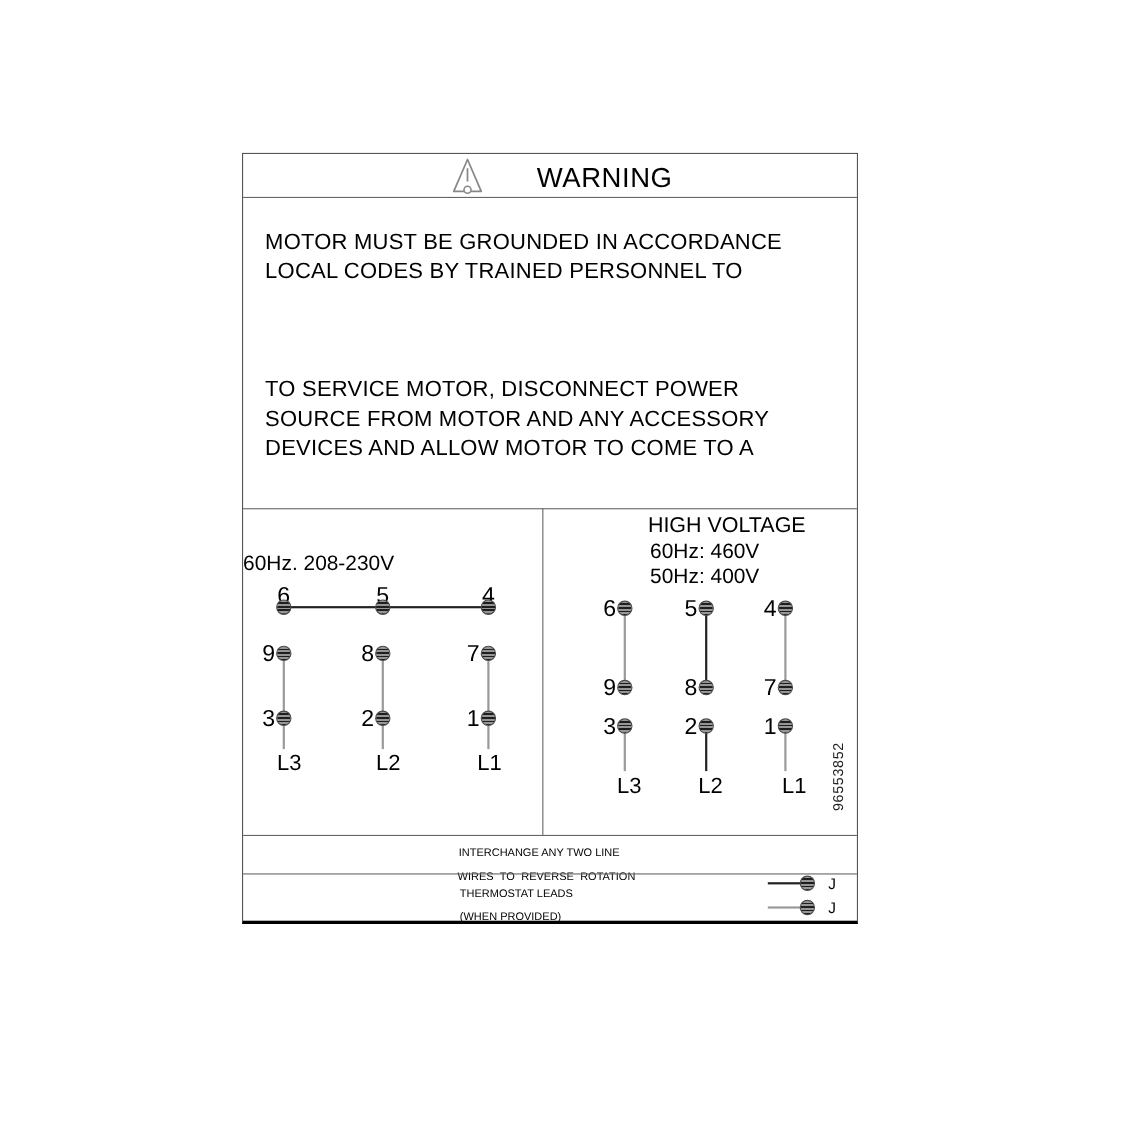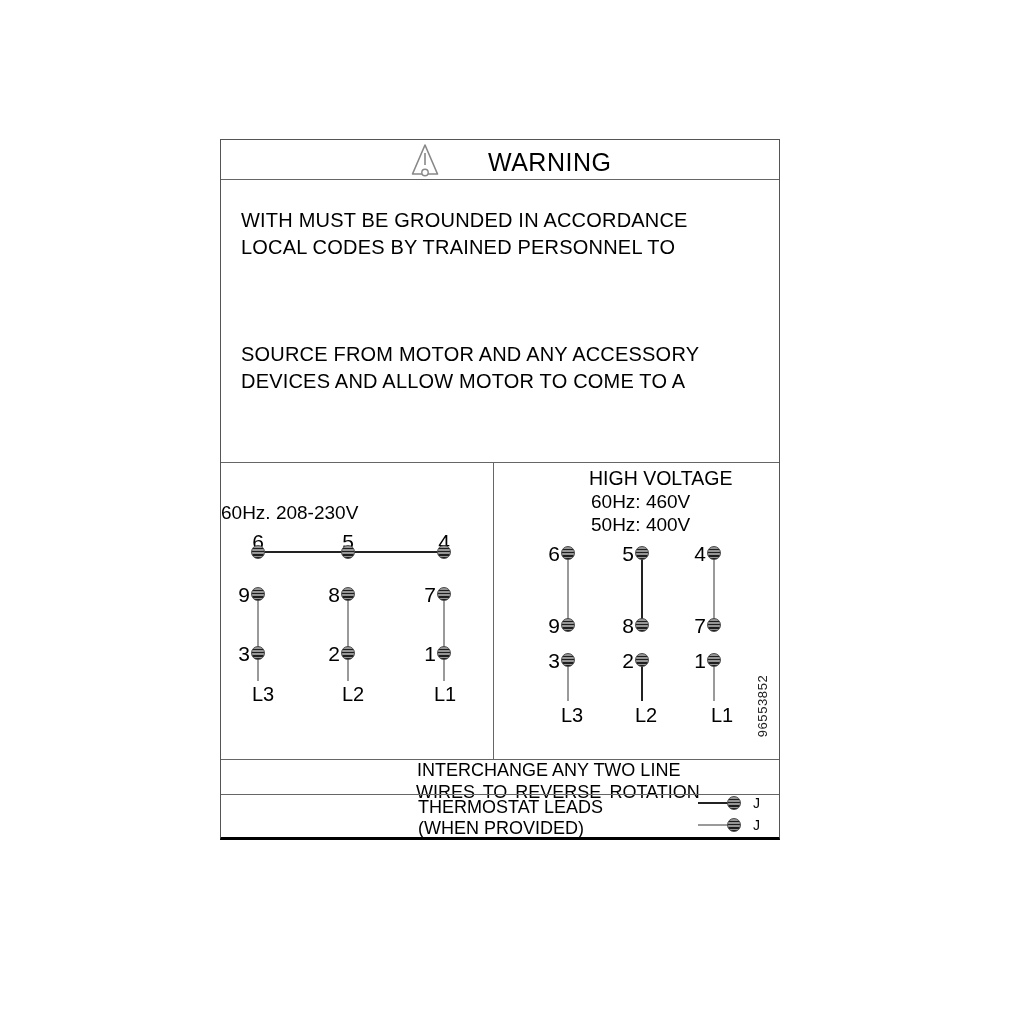--- a/index.html
+++ b/index.html
@@ -15,21 +15,21 @@
   .sec-sub{font-size:19px;white-space:nowrap;}
   .tnum{font-size:21px;line-height:1;white-space:nowrap;}
   .tnum-left{width:22px;text-align:right;}
   .tnum-top{width:30px;text-align:center;}
   .llabel{font-size:20px;width:40px;text-align:center;white-space:nowrap;}
   .term{width:14px;height:14px;border-radius:50%;box-sizing:border-box;border:1px solid #4a4a4a;
     background:repeating-linear-gradient(180deg,#969696 0 1.6px,#1e1e1e 1.6px 3.2px);}
   .wire{position:absolute;}
   .wire.gray{background:#9a9a9a;}
   .wire.dark{background:#222;}
-  .foot-text{font-size:18px;white-space:nowrap;}
+  .foot-text{font-size:10px;white-space:nowrap;margin-top:10px;}
   .foot-text.spread{word-spacing:3px;}
   .partnum{font-size:13px;letter-spacing:.6px;color:#222;transform:translate(-50%,-50%) rotate(-90deg);white-space:nowrap;}
   .jlabel{font-size:14px;}
 </style>
 </head>
 <body>
 
 <div id="canvas">
   <div id="label">
 
@@ -37,24 +37,25 @@
       <svg width="28" height="34" viewBox="0 0 28 34">
         <path d="M14 2 L26.5 31 L1.5 31 Z" fill="#fff" stroke="#888" stroke-width="1.6" stroke-linejoin="round"></path>
         <line x1="14" y1="10" x2="14" y2="22" stroke="#888" stroke-width="1.6"></line>
         <circle cx="14" cy="29.5" r="3.2" fill="#fff" stroke="#888" stroke-width="1.4"></circle>
       </svg>
     </div>
     <div class="abs warning-title" style="left:267px;top:8px;">WARNING</div>
     <div class="rule" style="left:0;top:39px;width:558px;height:1px;"></div>
 
     <div class="abs" style="left:20px;top:67px;">
-      <div class="body-line">WITH MUST BE GROUNDED IN ACCORDANCE</div>
+      <div class="body-line">MOTOR MUST BE GROUNDED IN ACCORDANCE</div>
       <div class="body-line">LOCAL CODES BY TRAINED PERSONNEL TO</div>
     </div>
     <div class="abs" style="left:20px;top:201px;">
+      <div class="body-line">TO SERVICE MOTOR, DISCONNECT POWER</div>
       <div class="body-line">SOURCE FROM MOTOR AND ANY ACCESSORY</div>
       <div class="body-line">DEVICES AND ALLOW MOTOR TO COME TO A</div>
     </div>
 
     <div class="rule" style="left:0;top:322px;width:558px;height:1px;"></div>
     <div class="rule" style="left:272px;top:322px;width:1px;height:297px;"></div>
 
     <div class="abs sec-sub" style="left:0;top:362px;width:272px;text-align:left;">60Hz. 208-230V</div>
 
     <div class="wire dark" style="left:37px;top:411px;width:186px;height:1.5px;"></div>

